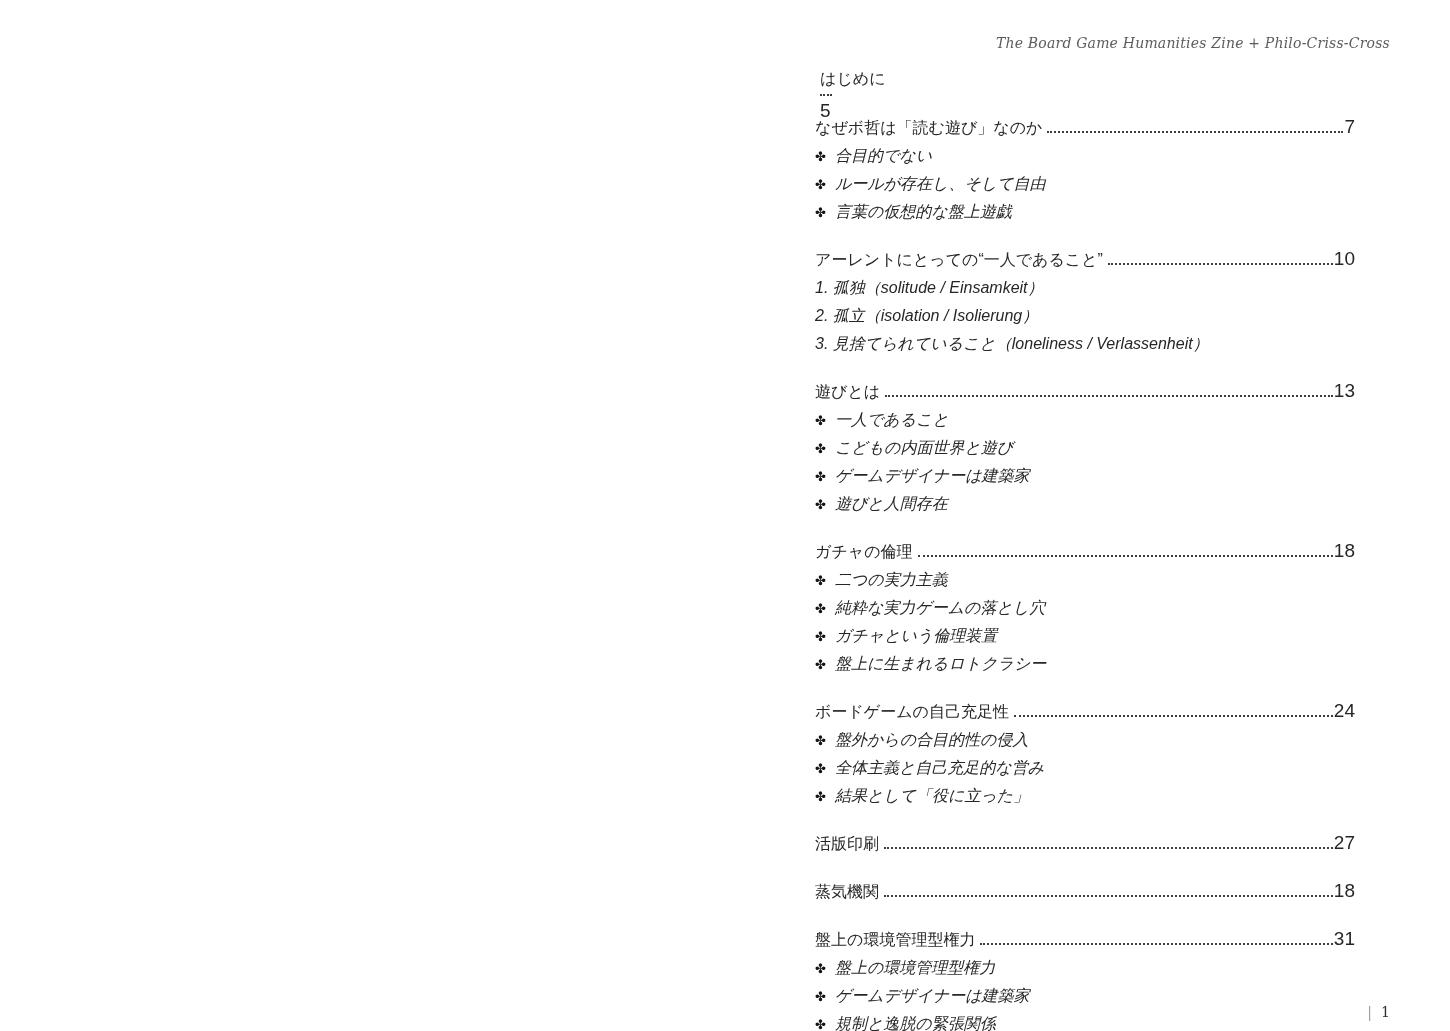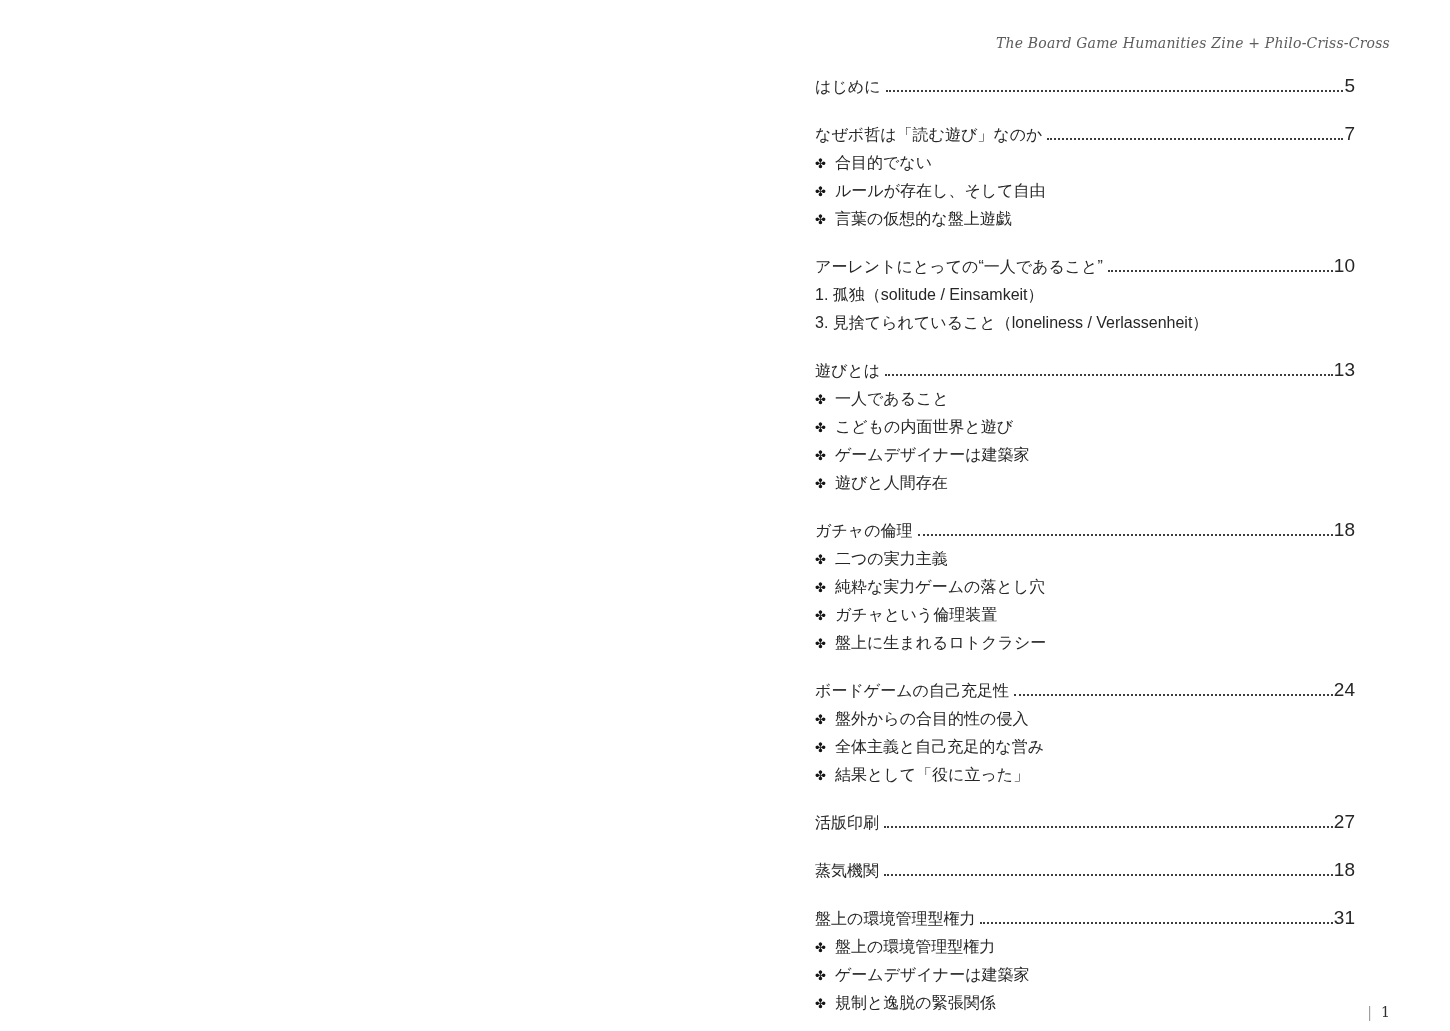--- a/index.html
+++ b/index.html
@@ -34,21 +34,21 @@
     left: 815px;
     top: 64px;
     width: 540px;
   }
   .toc-entry {
     display: flex;
     align-items: baseline;
     height: 30px;
     margin-top: 18px;
   }
-  .toc-entry:first-child { margin-top: 7px; }
+  .toc-entry:first-child { margin-top: 0; flex-direction: column; }
   .entry-title {
     font-size: 16px;
     line-height: 30px;
     color: #262626;
     white-space: nowrap;
   }
   .leader {
     flex: 1;
     border-bottom: 2px dotted #3c3c3c;
     margin-left: 5px;
@@ -68,20 +68,21 @@
     color: #262626;
   }
   .clover-bullet {
     font-size: 13px;
     color: #141414;
     margin-right: 9px;
     line-height: 1;
   }
   .subitem-text {
     white-space: nowrap;
+    font-style: italic;
   }
   
   .folio {
     position: absolute;
     right: 60px;
     bottom: 11px;
     font-family: "DejaVu Serif", "Liberation Serif", serif;
     font-size: 14px;
     line-height: 16px;
     color: #2e2e2e;
@@ -126,20 +127,23 @@
       </div>
       <div class="toc-entry">
         <span class="entry-title">アーレントにとっての“一人であること”</span>
         <span class="leader"></span>
         <span class="entry-page">10</span>
       </div>
       <div class="toc-subitem">
         <span class="subitem-text">1. 孤独（solitude / Einsamkeit）</span>
       </div>
       <div class="toc-subitem">
+        <span class="subitem-text">2. 孤立（isolation / Isolierung）</span>
+      </div>
+      <div class="toc-subitem">
         <span class="subitem-text">3. 見捨てられていること（loneliness / Verlassenheit）</span>
       </div>
       <div class="toc-entry">
         <span class="entry-title">遊びとは</span>
         <span class="leader"></span>
         <span class="entry-page">13</span>
       </div>
       <div class="toc-subitem">
         <span class="clover-bullet">✤</span>
         <span class="subitem-text">一人であること</span>

